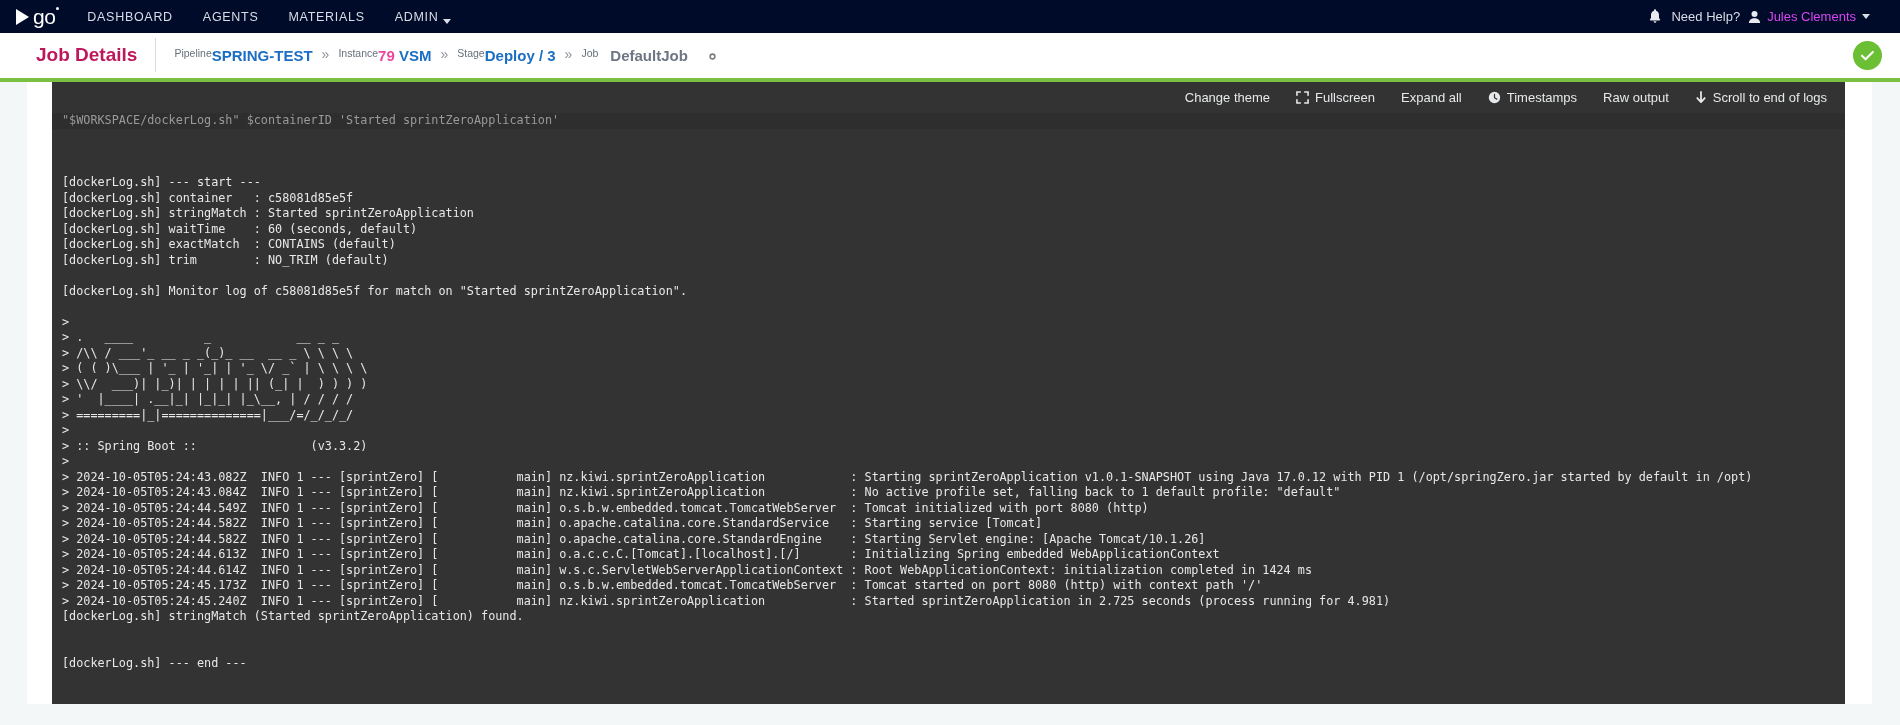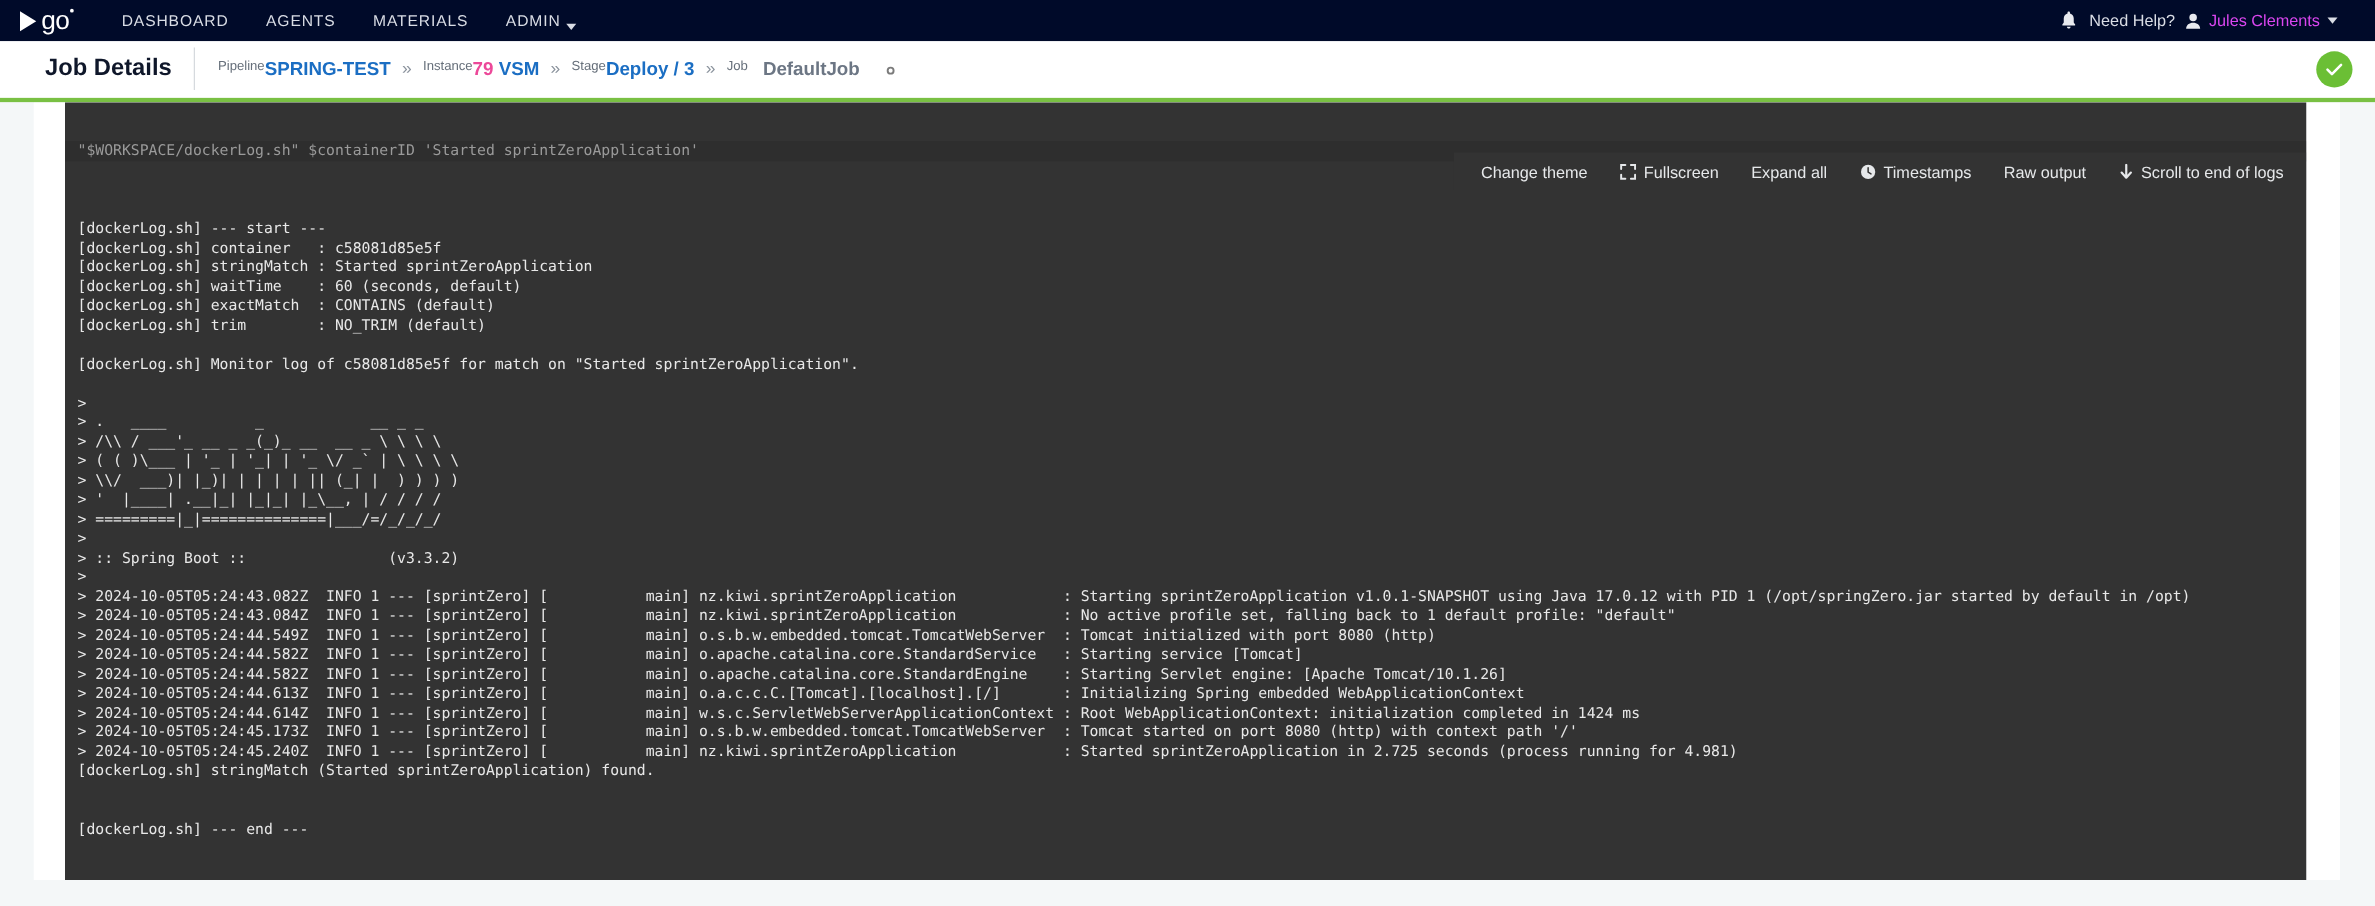--- a/index.html
+++ b/index.html
@@ -12,21 +12,21 @@
 
   
   .topnav {
     height: 33px;
     background: #000a29;
     display: flex;
     align-items: center;
     padding: 0 16px;
     position: relative;
   }
-  .logo { display: flex; align-items: center; gap: 4px; margin-right: 42px; }
+  .logo { display: flex; align-items: center; gap: 4px; margin-right: 32px; }
   .logo-play {
     width: 0; height: 0;
     border-left: 13px solid #ffffff;
     border-top: 8px solid transparent;
     border-bottom: 8px solid transparent;
   }
   .logo-text {
     color: #ffffff; font-size: 21px; letter-spacing: -0.5px;
     font-family: "Liberation Sans", sans-serif; position: relative;
   }
@@ -57,21 +57,21 @@
   }
 
   
   .subheader {
     height: 45px; background: #ffffff;
     display: flex; align-items: center;
     padding: 0 14px 0 36px; position: relative;
     border-bottom: 1px solid #ffffff;
   }
   .page-title {
-    font-size: 19px; font-weight: bold; color: #0f172a;
+    font-size: 19px; font-weight: bold; color: #be185d;
     padding-right: 18px; white-space: nowrap;
   }
   .vdiv { width: 1px; height: 34px; background: #d6dade; margin-right: 18px; }
   .crumbs { display: flex; align-items: flex-end; gap: 9px; }
   .crumb { display: flex; line-height: 1.15; }
   .crumb-label { font-size: 10.5px; color: #666f7a; white-space: nowrap; }
   .crumb-value {
     font-size: 15px; font-weight: bold; color: #1b6ec3;
     cursor: pointer; white-space: nowrap;
   }
@@ -103,21 +103,20 @@
     flex: 1; background: #333333; position: relative; overflow: hidden;
     font-family: "DejaVu Sans Mono", "Liberation Mono", monospace;
   }
 
   .log-toolbar {
     position: absolute; top: 0; right: 0; height: 30px;
     display: flex; align-items: center; gap: 26px;
     padding: 0 18px 0 22px; z-index: 5;
     background: #333333;
     font-family: "Liberation Sans", sans-serif;
-    margin-top: 40px;
   }
   .tb-item {
     color: #e6e8ea; font-size: 13px; cursor: pointer;
     display: flex; align-items: center; gap: 6px; white-space: nowrap;
   }
 
   .log-body {
     padding: 0 0 0 0; font-size: 11.8px; line-height: 15.5px;
     color: #e8e8e8; white-space: pre;
   }

